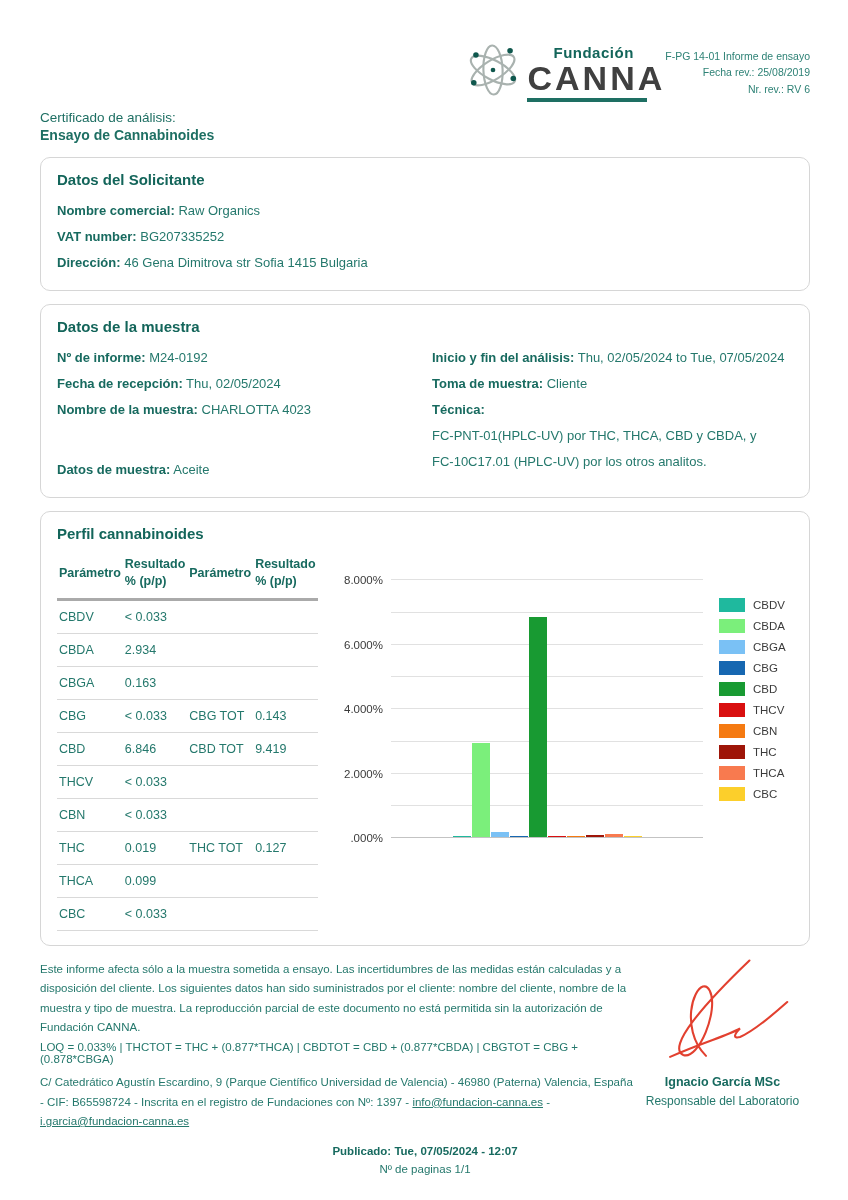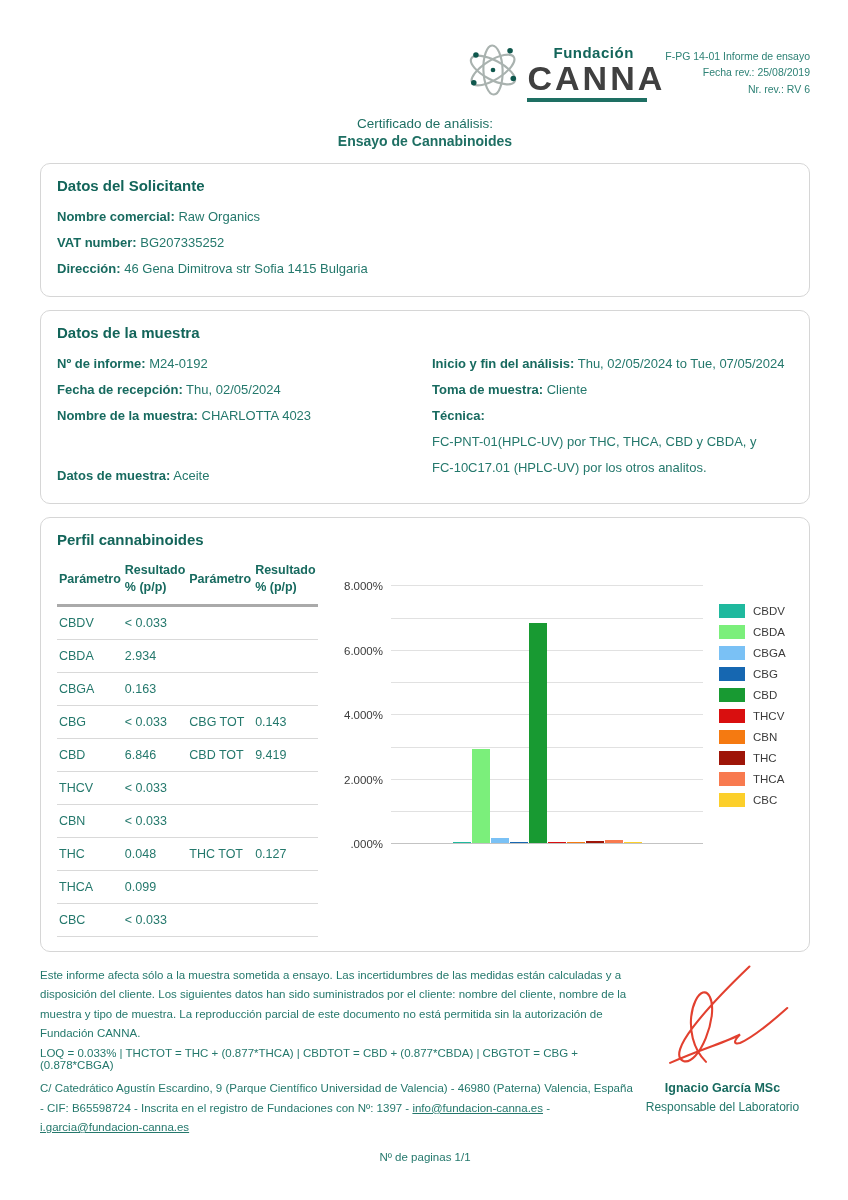--- a/index.html
+++ b/index.html
@@ -15,21 +15,21 @@
 
   
   .hdr { display:flex; justify-content:flex-end; align-items:flex-start; }
   .logo { display:flex; align-items:flex-start; gap:2px; }
   .logo-text { padding-top:8px; }
   .logo-org { font-size:15px; font-weight:bold; color:#13655a; letter-spacing:.5px; margin-left:26px; }
   .logo-brand { font-size:34px; font-weight:bold; color:#404040; letter-spacing:3px; line-height:1; }
   .logo-rule { height:4px; background:#1e6f63; width:120px; margin-top:3px; }
   .doc-meta { font-size:10.5px; color:#2e8276; text-align:right; line-height:1.55; padding-top:12px; }
 
-  .cert-title { margin-top:14px; font-size:13.5px; color:#1e6f63; line-height:1.25;text-align:center; }
+  .cert-title { margin-top:8px; font-size:13.5px; color:#1e6f63; line-height:1.25; }
   .cert-title .b { font-weight:bold; font-size:14px; }
 
   
   .box {
     border:1.5px solid #d6d6d6; border-radius:10px;
     margin-top:13px; padding:13px 20px 14px 16px;
     background:#fff;
   }
   .box-title { font-size:15px; font-weight:bold; color:#13655a; margin-bottom:10px; }
   .row { font-size:13px; line-height:2.0; color:#24786c; }
@@ -199,21 +199,21 @@
               <td></td>
             </tr>
             <tr>
               <td>CBN</td>
               <td>&lt; 0.033</td>
               <td></td>
               <td></td>
             </tr>
             <tr>
               <td>THC</td>
-              <td>0.048</td>
+              <td>0.019</td>
               <td>THC TOT</td>
               <td>0.127</td>
             </tr>
             <tr>
               <td>THCA</td>
               <td>0.099</td>
               <td></td>
               <td></td>
             </tr>
             <tr>
@@ -317,16 +317,17 @@
           <path d="M118 6 C70 52 30 98 48 106 C64 112 86 58 76 38 C68 22 50 50 58 82 C61 94 67 102 72 107"></path>
           <path d="M34 108 C70 92 94 86 108 78 C102 84 100 89 108 87 C120 82 140 66 158 50"></path>
         </g>
       </svg>
       <div class="sig-name">Ignacio García MSc</div>
       <div class="sig-role">Responsable del Laboratorio</div>
     </div>
   </div>
 
   <div class="published">
+    <div class="p1">Publicado: Tue, 07/05/2024 - 12:07</div>
     <div class="p2">Nº de paginas 1/1</div>
   </div>
 
 </div>
 
 </body></html>

